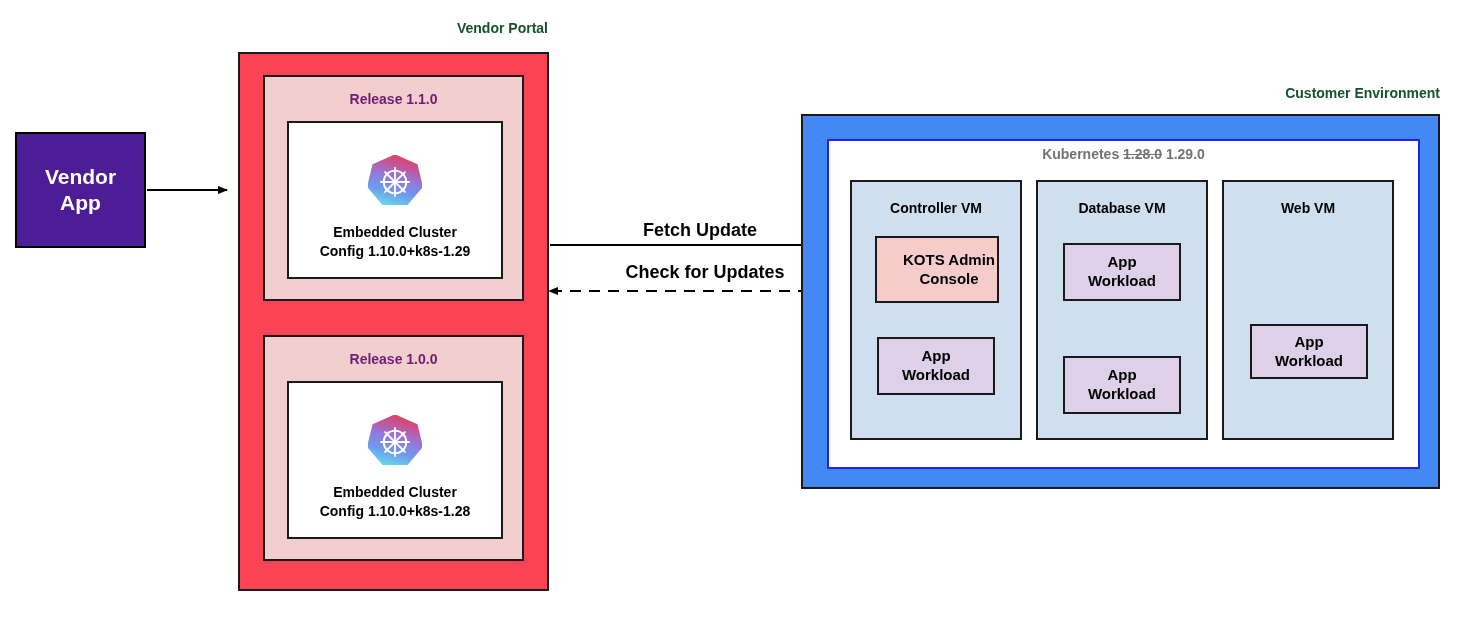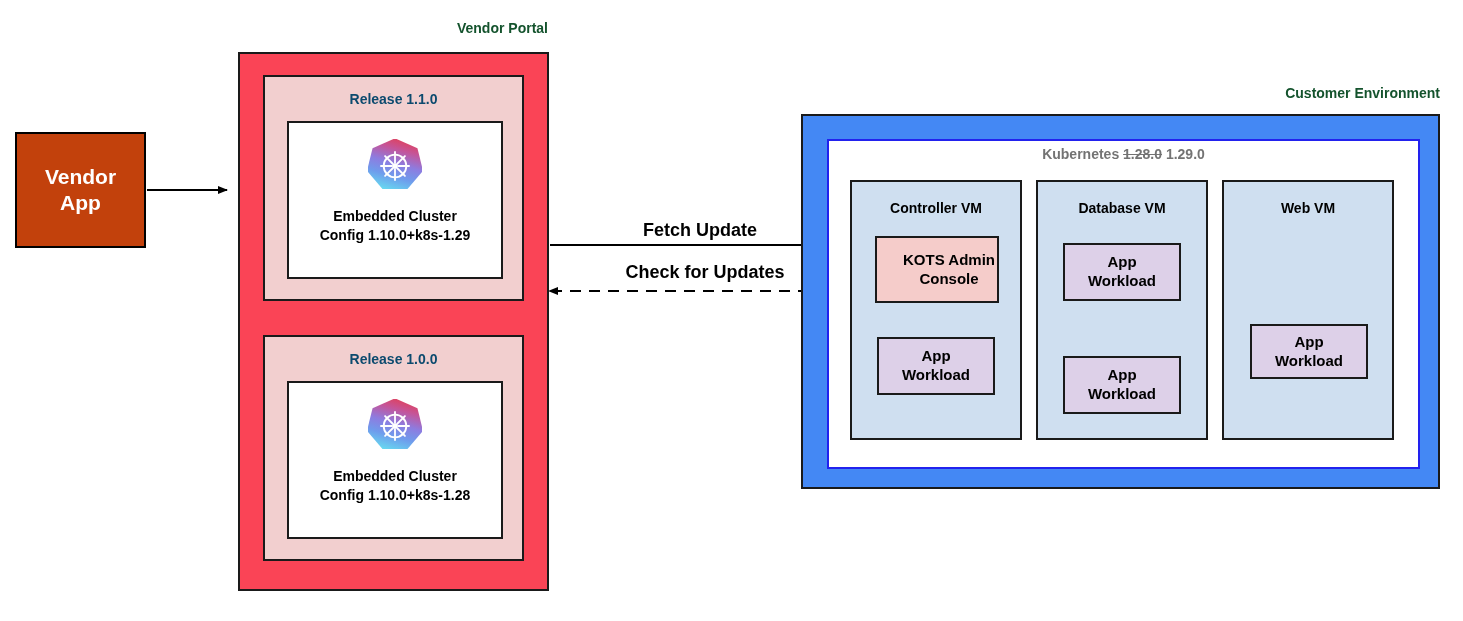--- a/index.html
+++ b/index.html
@@ -24,21 +24,21 @@
     font-size: 14px;
     color: #14532d;
     text-align: right;
     line-height: 1.25;
     white-space: nowrap;
   }
 
   
   .vendor-app {
     left: 15px; top: 132px; width: 131px; height: 116px;
-    background: #c2410c;
+    background: #4c1d95;
     border: 2.5px solid #000000;
     display: flex; align-items: center; justify-content: center;
     color: #ffffff;
     font-weight: bold;
     font-size: 21px;
     line-height: 1.25;
     text-align: center;
   }
 
   
@@ -50,29 +50,29 @@
   }
   .release-box {
     background: #f2cfcf;
     border: 2.5px solid #1a1a1a;
     left: 263px; width: 261px;
   }
   .release-box.r110 { top: 75px; height: 226px; }
   .release-box.r100 { top: 335px; height: 226px; }
   .release-title {
     position: absolute; left: 0; right: 0; top: 14px;
-    font-weight: bold; font-size: 14px; text-align: center; color: #0c4a6e;
+    font-weight: bold; font-size: 14px; text-align: center; color: #701a75;
   }
   .release-inner {
     position: absolute;
     left: 22px; top: 44px; width: 216px; height: 158px;
     background: #ffffff;
     border: 2.5px solid #1a1a1a;
     box-sizing: border-box;
-    display: flex; flex-direction: column; align-items: center;
+    display: flex; flex-direction: column; align-items: center; justify-content: center;
   }
   .k8s-logo { margin-top: 16px; }
   .ec-text {
     margin-top: 10px;
     font-weight: bold; font-size: 14px; text-align: center;
     line-height: 1.35; color: #000;
   }
 
   
   .cust-title { left: 800px; top: 85px; width: 640px; }

